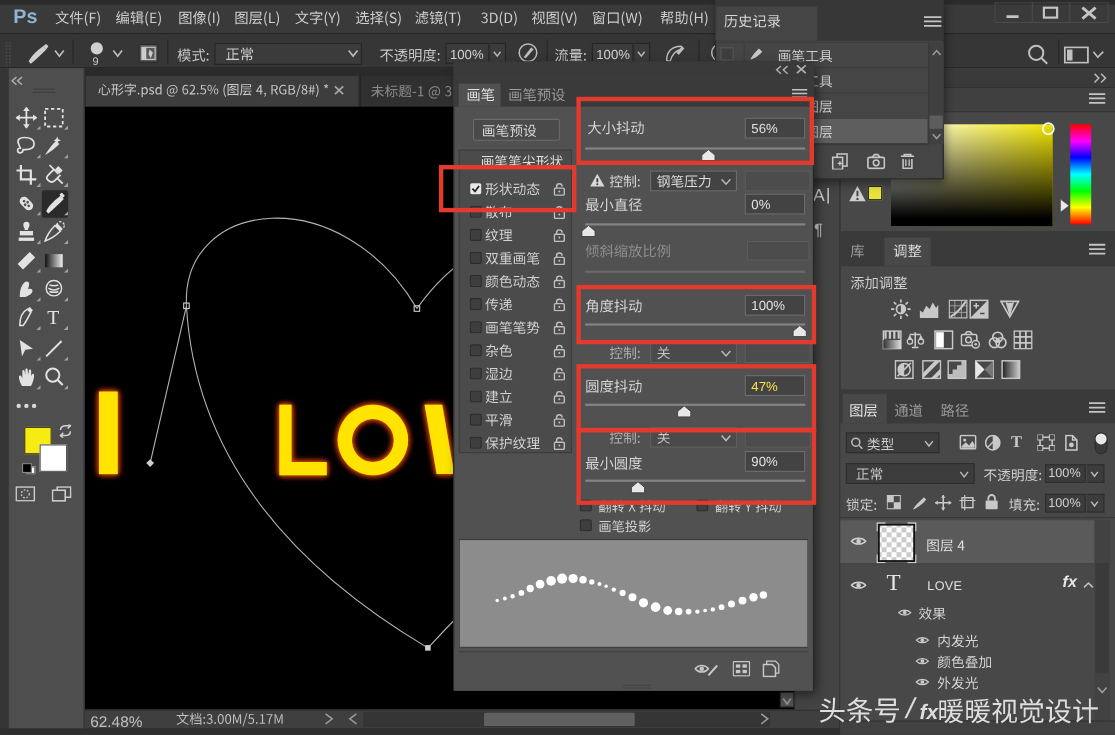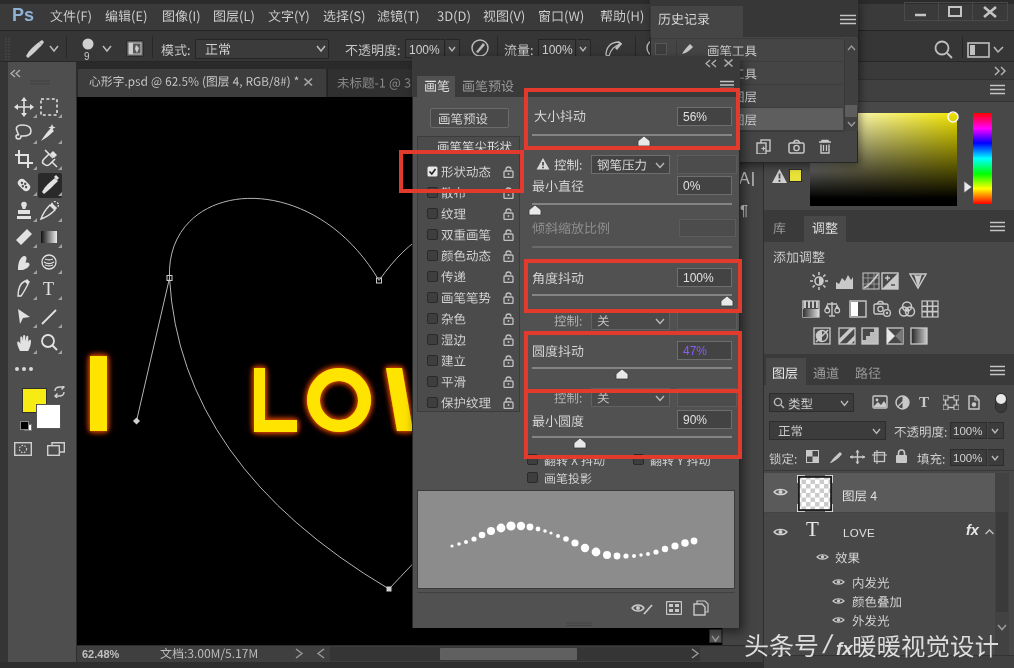--- a/index.html
+++ b/index.html
@@ -411,21 +411,21 @@
         <use href="#r40" x="200"></use>
         <use href="#r41" x="300"></use>
         <use href="#r42" x="335"></use>
         <use href="#r30" x="416"></use>
         <use href="#r15" x="537"></use>
       </g>
     </svg>
     <div style="position:absolute;left:77px;top:97px;width:645px;height:548px;background:#000;"></div>
     <div style="position:absolute;left:77px;top:645px;width:937px;height:17px;background:#3f3f3f;border-top:1px solid #2c2c2c;"></div>
     <div style="position:absolute;left:0px;top:662px;width:1014px;height:6px;background:#2e2e2e;"></div>
-    <div style="position:absolute;left:82px;top:648px;font-family:'Liberation Sans',sans-serif;font-size:11px;color:#c0c0c0;font-weight:700;white-space:nowrap;">62.48%</div>
+    <div style="position:absolute;left:82px;top:648px;font-family:'Liberation Sans',sans-serif;font-size:14px;color:#c0c0c0;font-weight:400;white-space:nowrap;">62.48%</div>
     <svg style="position:absolute;left:160px;top:646px;width:100px;height:17px;overflow:visible;">
       <g fill="#c0c0c0" transform="translate(0,12.0) scale(0.1200,-0.1200)">
         <use href="#r0" x="0"></use>
         <use href="#r43" x="100"></use>
         <use href="#r21" x="200"></use>
         <use href="#r15" x="228"></use>
         <use href="#r2c" x="283"></use>
         <use href="#r44" x="311"></use>
         <use href="#r44" x="367"></use>
         <use href="#r45" x="422"></use>
@@ -1422,21 +1422,21 @@
       <div style="position:absolute;left:677px;top:311px;width:60px;height:19px;background:#4c4c4c;border:1px solid #5c5c5c;"></div>
       <svg style="position:absolute;left:532px;top:343px;width:54px;height:18px;overflow:visible;">
         <g fill="#d8d8d8" transform="translate(0,13.0) scale(0.1300,-0.1300)">
           <use href="#r92" x="0"></use>
           <use href="#r27" x="100"></use>
           <use href="#r82" x="200"></use>
           <use href="#r6d" x="300"></use>
         </g>
       </svg>
       <div style="position:absolute;left:677px;top:341px;width:55px;height:19px;background:#434343;border:1px solid #6e6e6e;"></div>
-      <div style="position:absolute;left:683px;top:344px;font-family:'Liberation Sans',sans-serif;font-size:12px;color:#8b5cf6;font-weight:400;white-space:nowrap;">47%</div>
+      <div style="position:absolute;left:683px;top:344px;font-family:'Liberation Sans',sans-serif;font-size:12px;color:#fde047;font-weight:400;white-space:nowrap;">47%</div>
       <div style="position:absolute;left:532px;top:367px;width:200px;height:2px;background:#848484;"></div>
       <svg style="position:absolute;left:615px;top:369px;" width="14" height="11" viewBox="0 0 14 11">
         <path d="M7 0 L13 5 L13 10 L1 10 L1 5 Z" fill="#e8e8e8" stroke="#3a3a3a" stroke-width="0.8"></path>
       </svg>
       <svg style="position:absolute;left:554px;top:389.5px;width:30px;height:18px;overflow:visible;">
         <g fill="#b0b0b0" transform="translate(0,12.5) scale(0.1250,-0.1250)">
           <use href="#r83" x="0"></use>
           <use href="#r84" x="100"></use>
           <use href="#r21" x="200"></use>
         </g>

